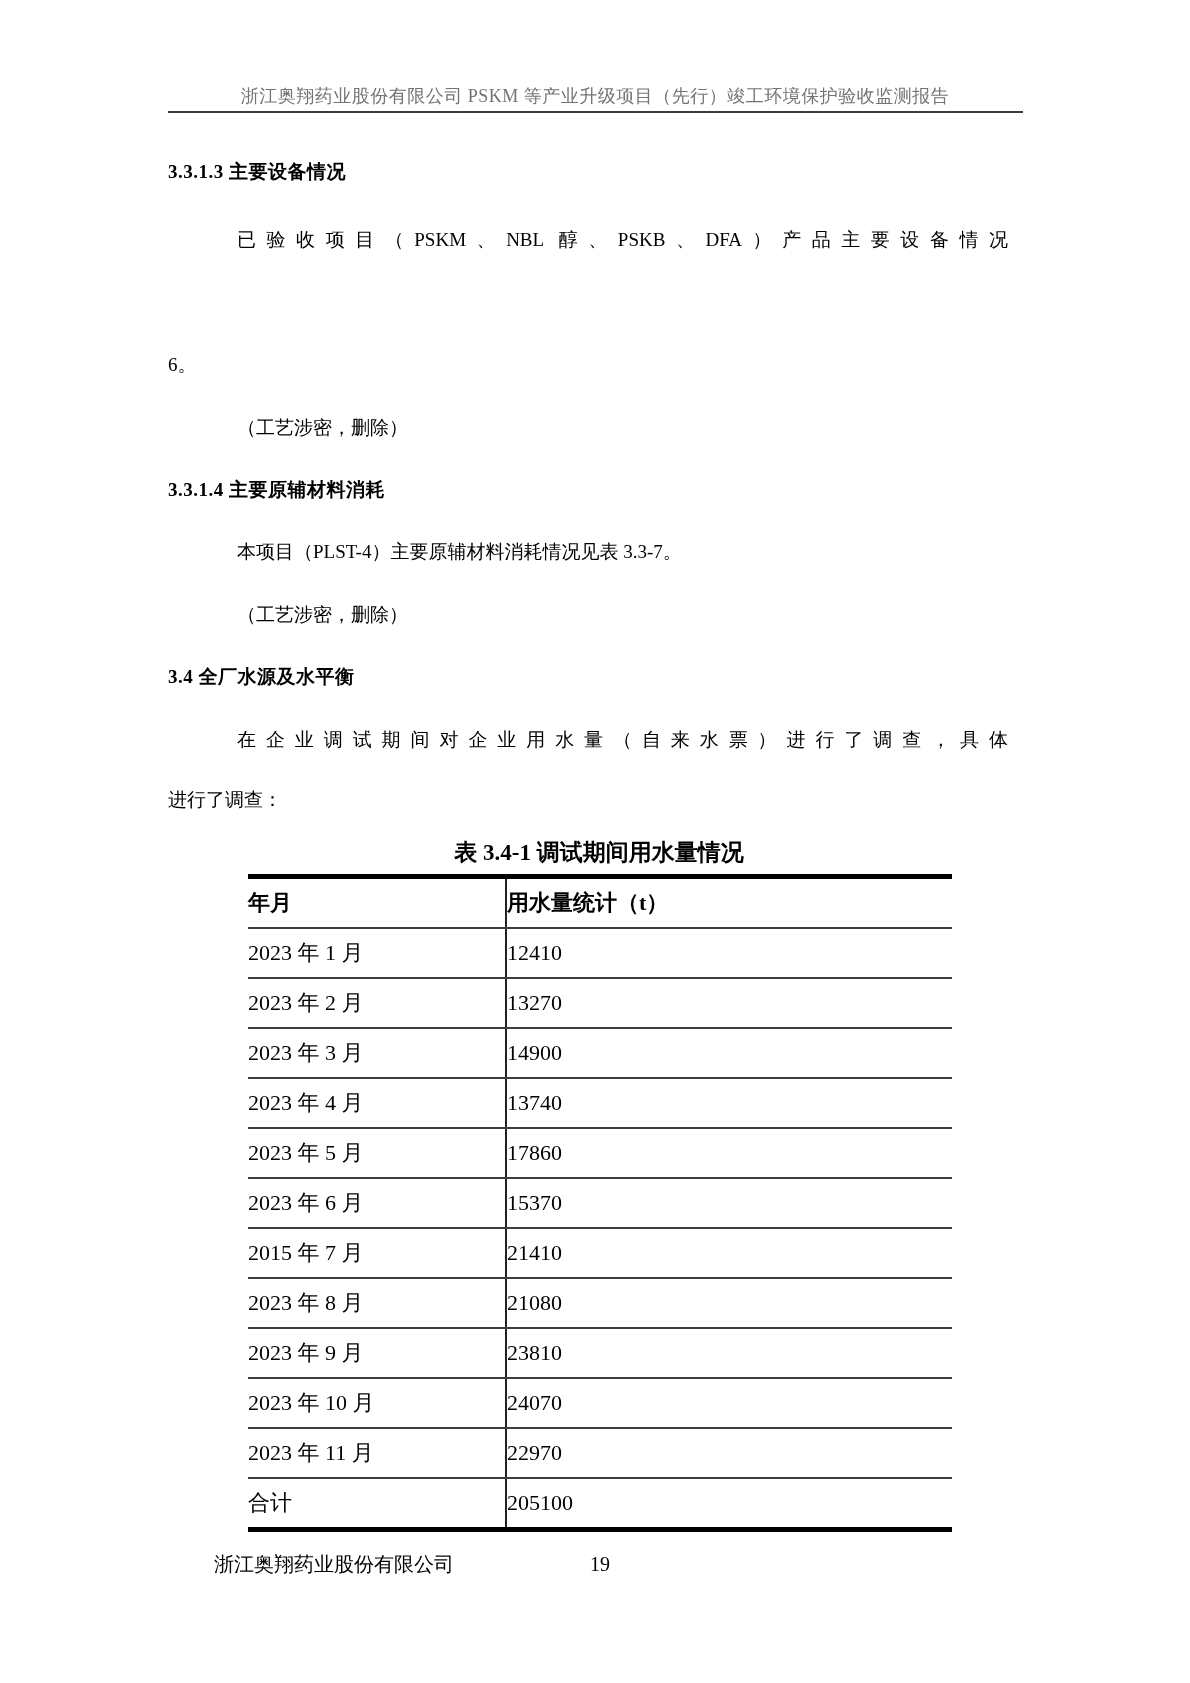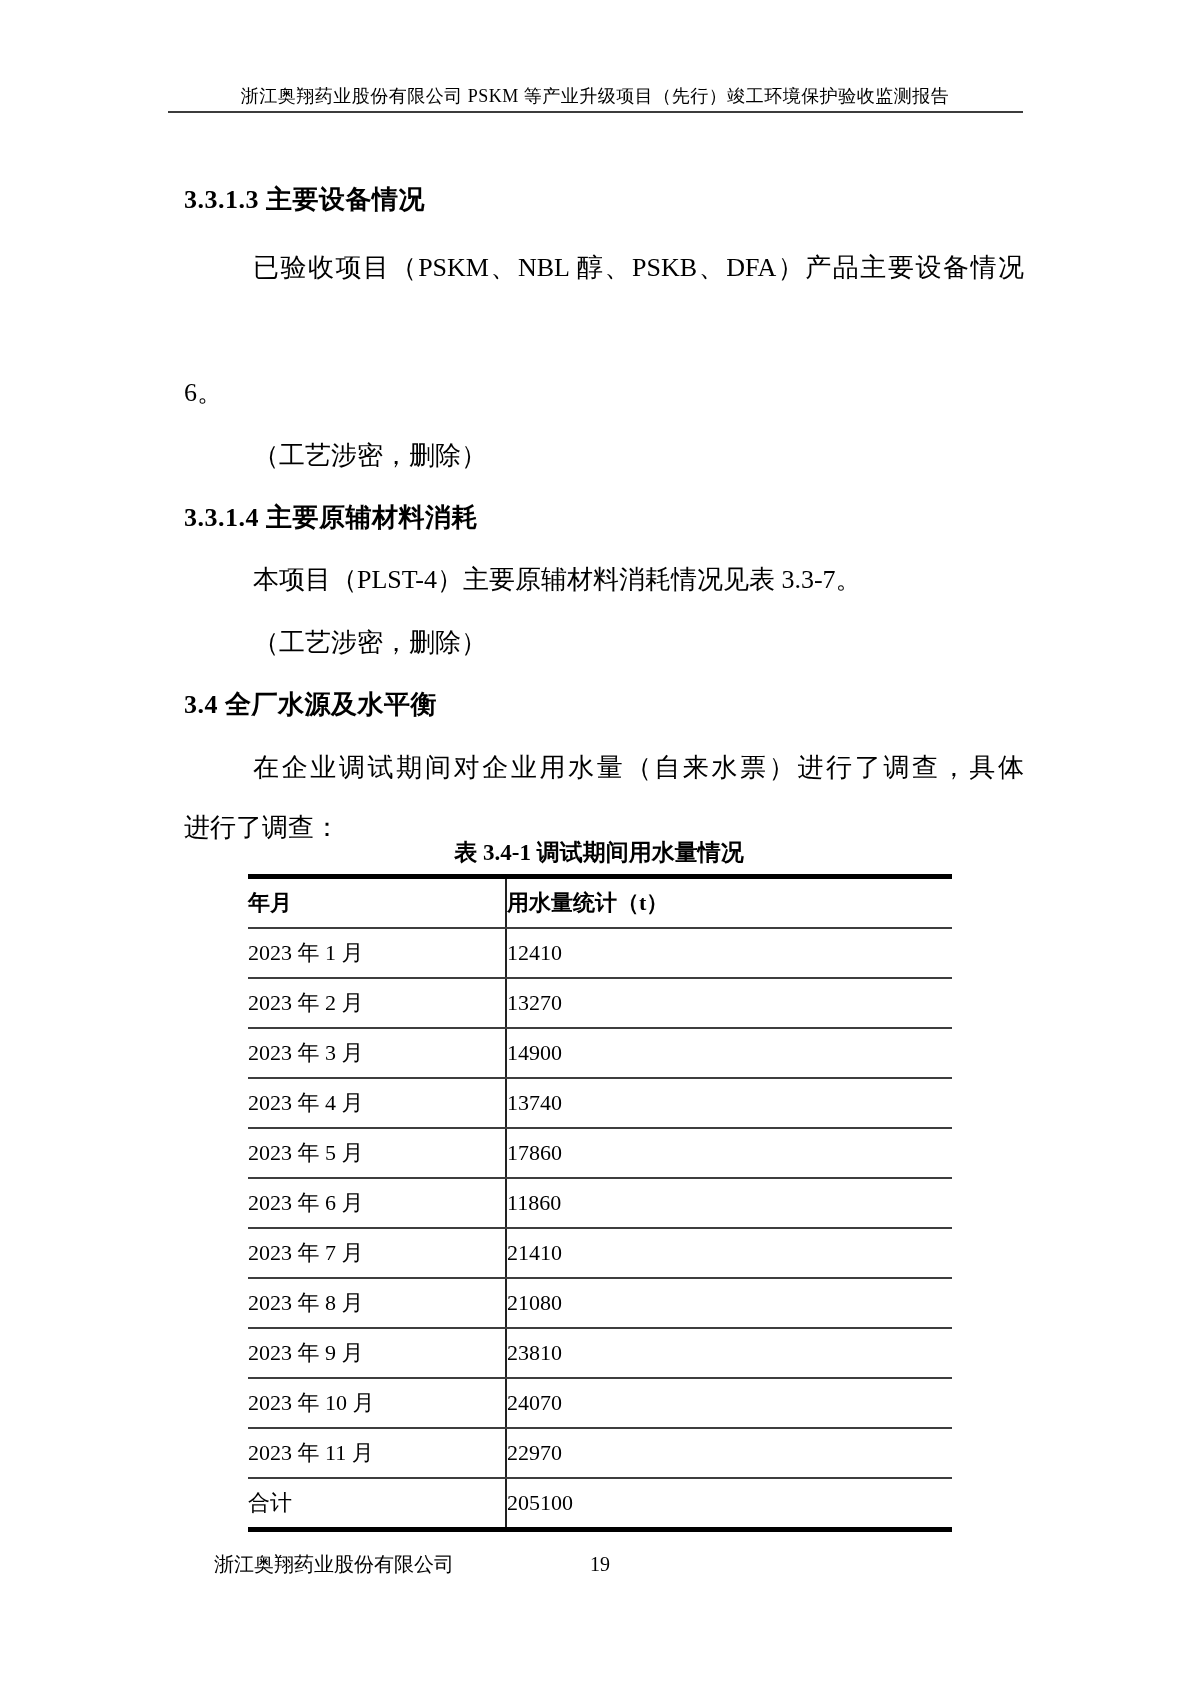--- a/index.html
+++ b/index.html
@@ -8,31 +8,31 @@
     width:1190px;height:1683px;
     background:#ffffff;
     font-family:"Liberation Serif","DejaVu Serif",serif;
     color:#000;
     overflow:hidden;
     margin:0 auto;
   }
   
   .running-header{
     position:absolute;top:84px;left:0;width:1190px;
-    text-align:center;font-size:18px;line-height:24px;color:#000000;
+    text-align:center;font-size:18px;line-height:24px;color:#737373;
     letter-spacing:.5px;
   }
   .header-rule{
     position:absolute;top:111px;left:168px;width:855px;height:2px;
     background:#3c3c3c;
   }
   
   .line{
-    position:absolute;left:184px;width:840px;
-    font-size:26px;line-height:36px;white-space:nowrap;margin-top:28px;
+    position:absolute;left:168px;width:840px;
+    font-size:19px;line-height:36px;white-space:nowrap;
   }
   .indent{padding-left:69px;box-sizing:border-box;}
   .jfull{
     white-space:normal;
     text-align:justify;
     -moz-text-align-last:justify;
     text-align-last:justify;
   }
   .heading{font-weight:bold;letter-spacing:.5px;}
   
@@ -123,24 +123,24 @@
       <tr>
         <td class="c1">2023 年 4 月</td>
         <td class="c2">13740</td>
       </tr>
       <tr>
         <td class="c1">2023 年 5 月</td>
         <td class="c2">17860</td>
       </tr>
       <tr>
         <td class="c1">2023 年 6 月</td>
-        <td class="c2">11860</td>
+        <td class="c2">15370</td>
       </tr>
       <tr>
-        <td class="c1">2023 年 7 月</td>
+        <td class="c1">2015 年 7 月</td>
         <td class="c2">21410</td>
       </tr>
       <tr>
         <td class="c1">2023 年 8 月</td>
         <td class="c2">21080</td>
       </tr>
       <tr>
         <td class="c1">2023 年 9 月</td>
         <td class="c2">23810</td>
       </tr>

